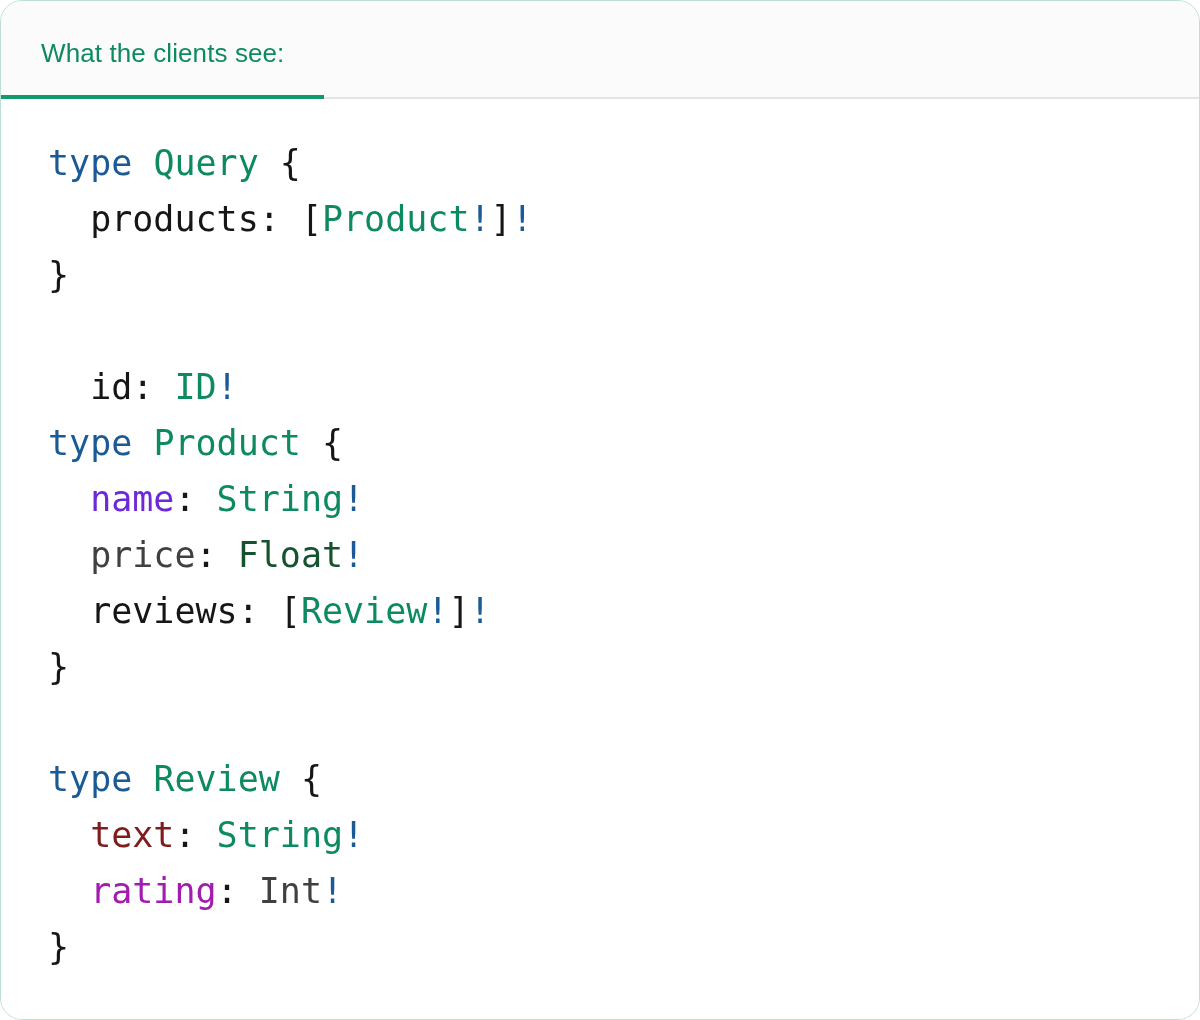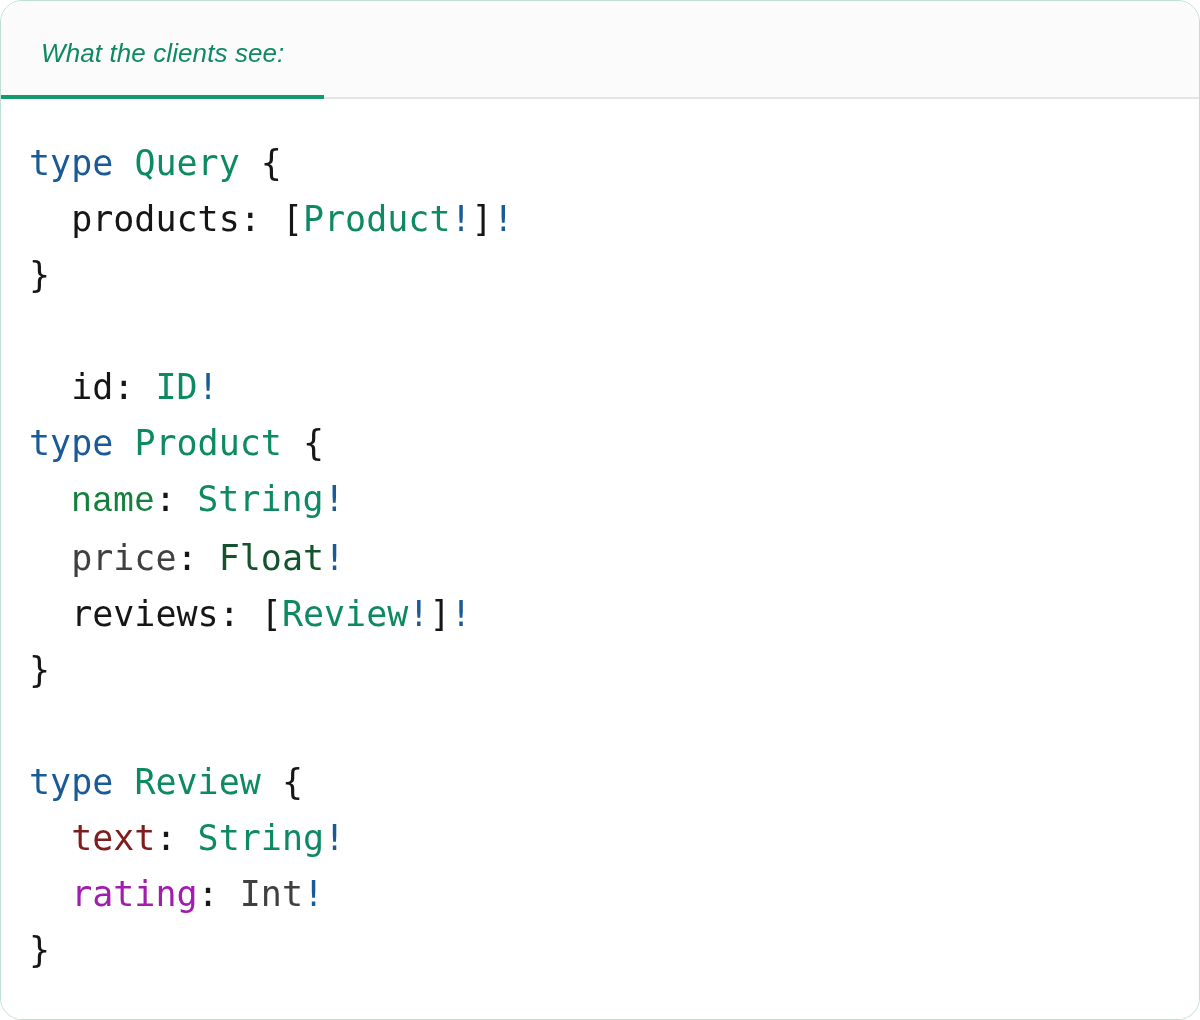--- a/index.html
+++ b/index.html
@@ -30,21 +30,20 @@
   
   .tabbar {
     position: relative;
     box-sizing: border-box;
     height: 98px;
     background: #fbfbfb;
     border-bottom: 2px solid #e4e4e4;
     display: flex;
     align-items: center;
     padding: 8px 0 0 40px;
-    font-style: italic;
   }
   .tab {
     position: relative;
     display: inline-flex;
     align-items: center;
     height: 100%;
     box-sizing: border-box;
     padding: 0 40px 0 0;
     cursor: default;
   }
@@ -61,21 +60,21 @@
     left: -40px;
     right: 0;
     bottom: -2px;
     height: 4px;
     background: #12996e;
   }
 
   
   .code-area {
     box-sizing: border-box;
-    padding: 36px 0 0 28px;
+    padding: 36px 0 0 47px;
     background: #ffffff;
     height: 920px;
   }
   pre.code {
     margin: 0;
     font-family: "DejaVu Sans Mono", "Liberation Mono", monospace;
     font-size: 35px;
     line-height: 56px;
     color: #161616;
     white-space: pre;
@@ -103,21 +102,21 @@
     </div>
   </div>
 
   <div class="code-area">
     <pre class="code" id="code-block"><span class="ln"><span class="t-kw" style="color: rgb(26, 90, 150);">type</span><span class="t-plain" style="color: rgb(22, 22, 22);"> </span><span class="t-type" style="color: rgb(14, 138, 99);">Query</span><span class="t-plain" style="color: rgb(22, 22, 22);"> </span><span class="t-punc" style="color: rgb(22, 22, 22);">{</span>
 </span><span class="ln"><span class="t-field" style="color: rgb(22, 22, 22);">  products</span><span class="t-punc" style="color: rgb(22, 22, 22);">: </span><span class="t-punc" style="color: rgb(22, 22, 22);">[</span><span class="t-type" style="color: rgb(14, 138, 99);">Product</span><span class="t-bang" style="color: rgb(26, 90, 150);">!</span><span class="t-punc" style="color: rgb(22, 22, 22);">]</span><span class="t-bang" style="color: rgb(26, 90, 150);">!</span>
 </span><span class="ln"><span class="t-punc" style="color: rgb(22, 22, 22);">}</span>
 </span><span class="ln">
 </span><span class="ln"><span class="t-field" style="color: rgb(22, 22, 22);">  id</span><span class="t-punc" style="color: rgb(22, 22, 22);">: </span><span class="t-type" style="color: rgb(14, 138, 99);">ID</span><span class="t-bang" style="color: rgb(26, 90, 150);">!</span>
 </span><span class="ln"><span class="t-kw" style="color: rgb(26, 90, 150);">type</span><span class="t-plain" style="color: rgb(22, 22, 22);"> </span><span class="t-type" style="color: rgb(14, 138, 99);">Product</span><span class="t-plain" style="color: rgb(22, 22, 22);"> </span><span class="t-punc" style="color: rgb(22, 22, 22);">{</span>
-</span><span class="ln"><span class="t-field" style="color: #15803d; font-family: Liberation Mono, monospace;">  name</span><span class="t-punc" style="color: rgb(22, 22, 22);">: </span><span class="t-type" style="color: rgb(14, 138, 99);">String</span><span class="t-bang" style="color: rgb(26, 90, 150);">!</span>
+</span><span class="ln"><span class="t-field" style="color: #6d28d9;">  name</span><span class="t-punc" style="color: rgb(22, 22, 22);">: </span><span class="t-type" style="color: rgb(14, 138, 99);">String</span><span class="t-bang" style="color: rgb(26, 90, 150);">!</span>
 </span><span class="ln"><span class="t-field" style="color: #404040;">  price</span><span class="t-punc" style="color: rgb(22, 22, 22);">: </span><span class="t-type" style="color: #14532d; margin-top: 14px;">Float</span><span class="t-bang" style="color: rgb(26, 90, 150);">!</span>
 </span><span class="ln"><span class="t-field" style="color: rgb(22, 22, 22);">  reviews</span><span class="t-punc" style="color: rgb(22, 22, 22);">: </span><span class="t-punc" style="color: rgb(22, 22, 22);">[</span><span class="t-type" style="color: rgb(14, 138, 99);">Review</span><span class="t-bang" style="color: rgb(26, 90, 150);">!</span><span class="t-punc" style="color: rgb(22, 22, 22);">]</span><span class="t-bang" style="color: rgb(26, 90, 150);">!</span>
 </span><span class="ln"><span class="t-punc" style="color: rgb(22, 22, 22);">}</span>
 </span><span class="ln">
 </span><span class="ln"><span class="t-kw" style="color: rgb(26, 90, 150);">type</span><span class="t-plain" style="color: rgb(22, 22, 22);"> </span><span class="t-type" style="color: rgb(14, 138, 99);">Review</span><span class="t-plain" style="color: rgb(22, 22, 22);"> </span><span class="t-punc" style="color: rgb(22, 22, 22);">{</span>
 </span><span class="ln"><span class="t-field" style="color: #7f1d1d;">  text</span><span class="t-punc" style="color: rgb(22, 22, 22);">: </span><span class="t-type" style="color: rgb(14, 138, 99);">String</span><span class="t-bang" style="color: rgb(26, 90, 150);">!</span>
 </span><span class="ln"><span class="t-field" style="color: #a21caf;">  rating</span><span class="t-punc" style="color: rgb(22, 22, 22);">: </span><span class="t-type" style="color: #404040;">Int</span><span class="t-bang" style="color: rgb(26, 90, 150);">!</span>
 </span><span class="ln"><span class="t-punc" style="color: rgb(22, 22, 22);">}</span>
 </span></pre>
   </div>

